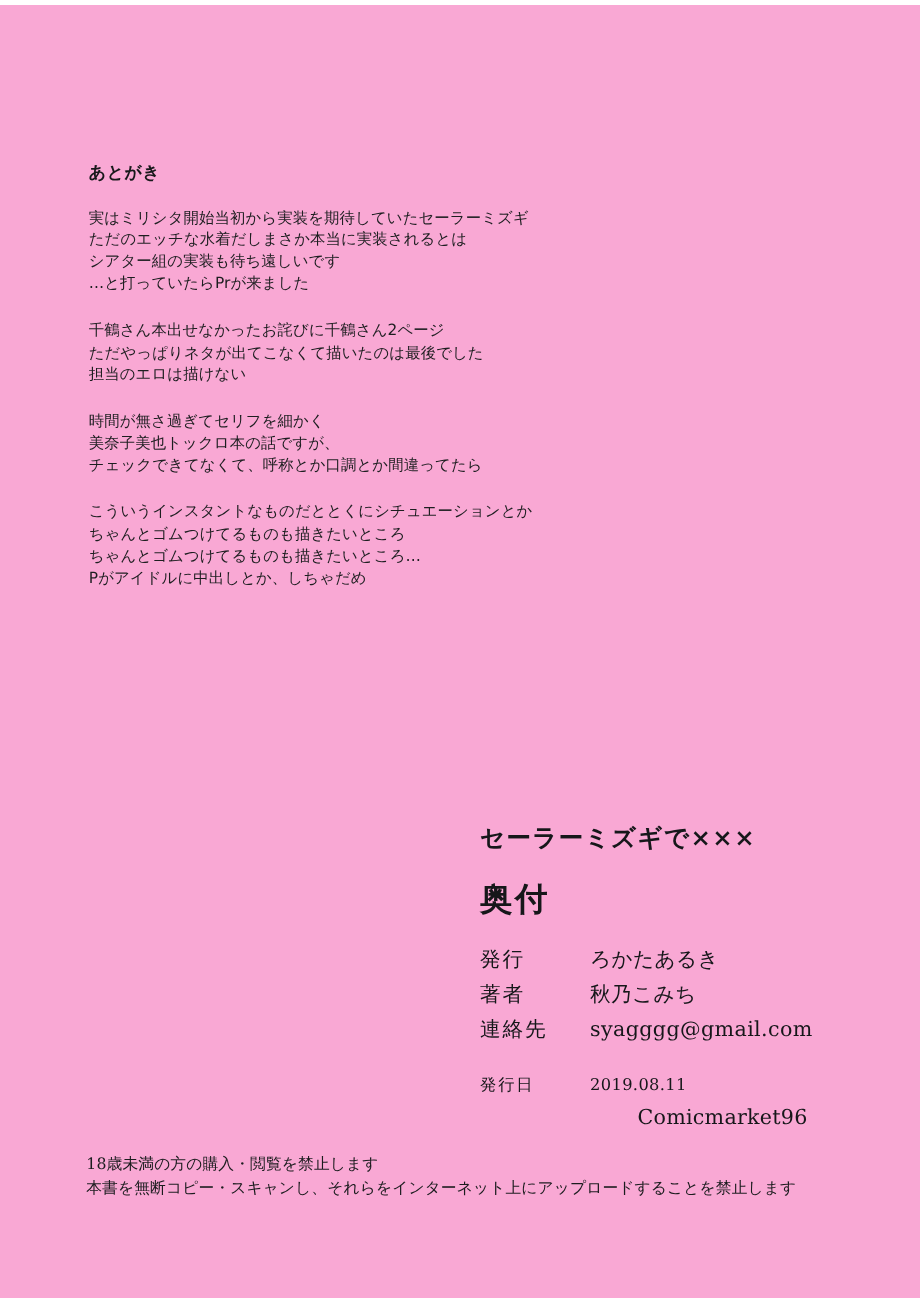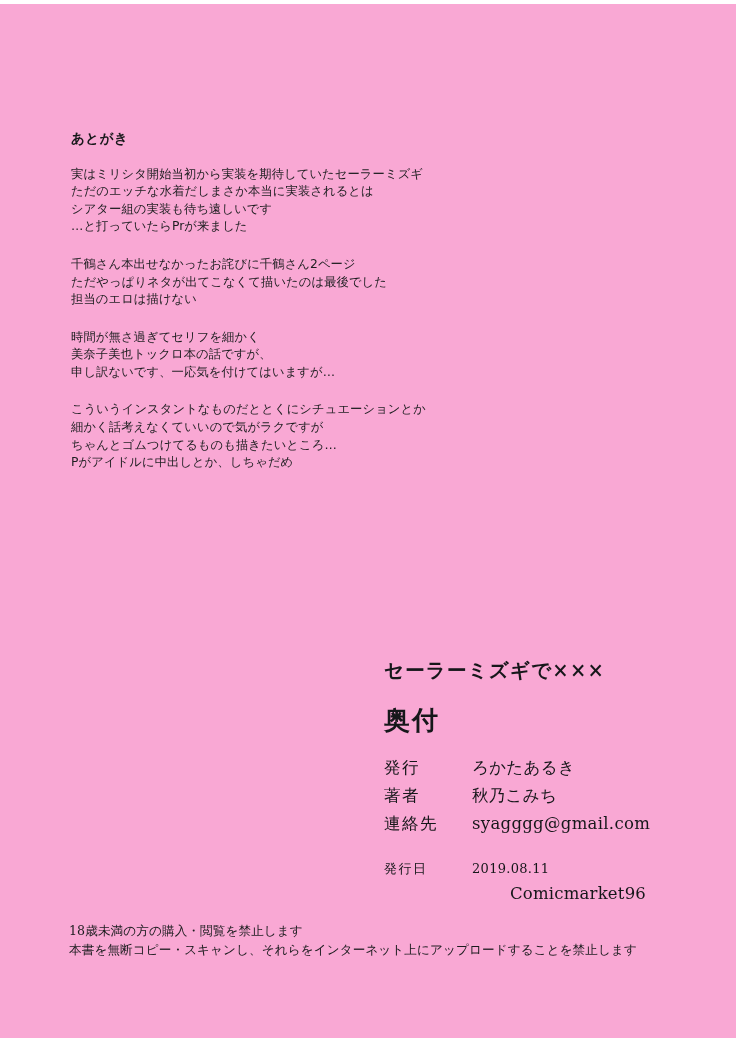--- a/index.html
+++ b/index.html
@@ -155,26 +155,26 @@
 
     <div class="para">
       <div class="line">千鶴さん本出せなかったお詫びに千鶴さん2ページ</div>
       <div class="line">ただやっぱりネタが出てこなくて描いたのは最後でした</div>
       <div class="line">担当のエロは描けない</div>
     </div>
 
     <div class="para">
       <div class="line">時間が無さ過ぎてセリフを細かく</div>
       <div class="line">美奈子美也トックロ本の話ですが、</div>
-      <div class="line">申し訳ないです、一応気を付けてはいますが…</div>
+      <div class="line">チェックできてなくて、呼称とか口調とか間違ってたら</div>
     </div>
 
     <div class="para">
       <div class="line">こういうインスタントなものだととくにシチュエーションとか</div>
-      <div class="line">細かく話考えなくていいので気がラクですが</div>
+      <div class="line">ちゃんとゴムつけてるものも描きたいところ</div>
       <div class="line">ちゃんとゴムつけてるものも描きたいところ…</div>
       <div class="line">Pがアイドルに中出しとか、しちゃだめ</div>
     </div>
   </div>
 
   <div class="colophon">
     <div class="colophon-title">セーラーミズギで×××</div>
     <div class="colophon-label-big">奥付</div>
 
     <table class="cred-table">

